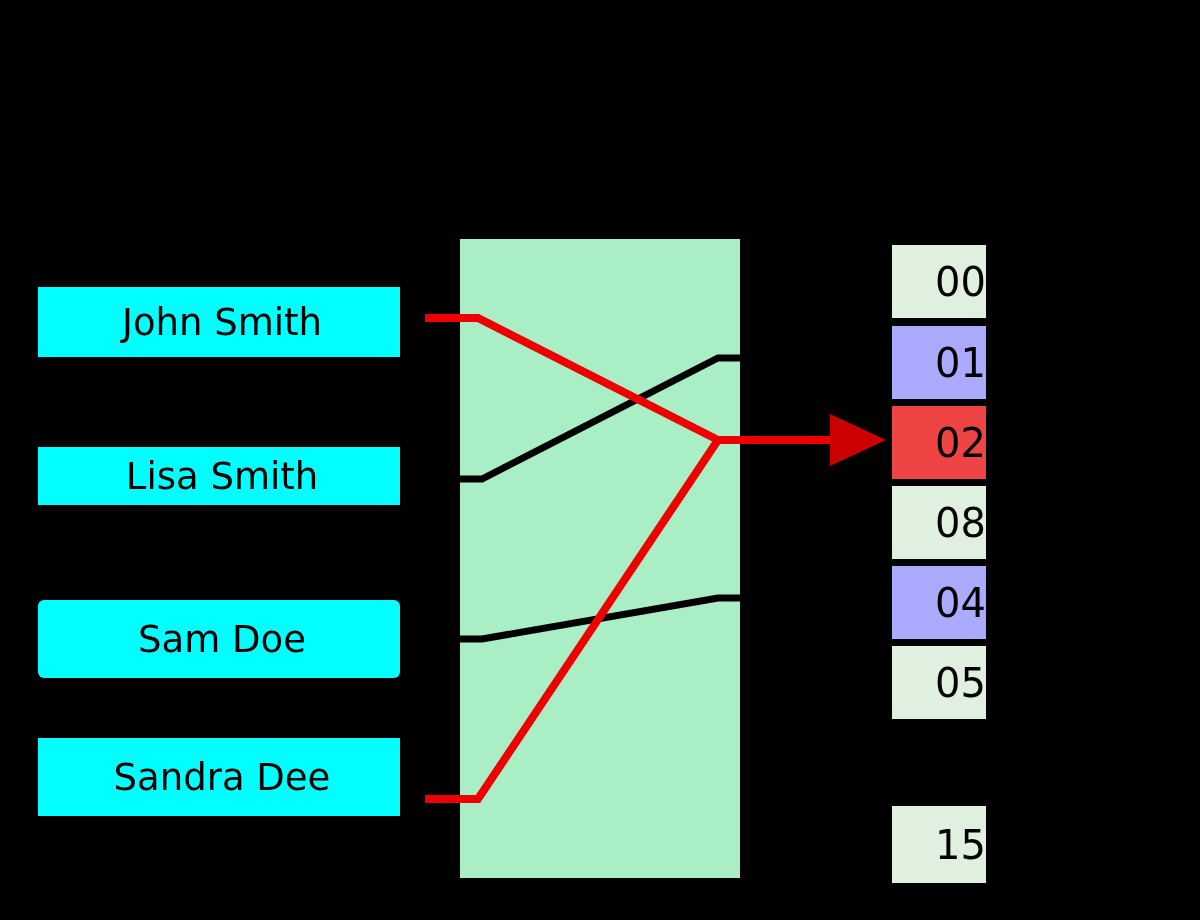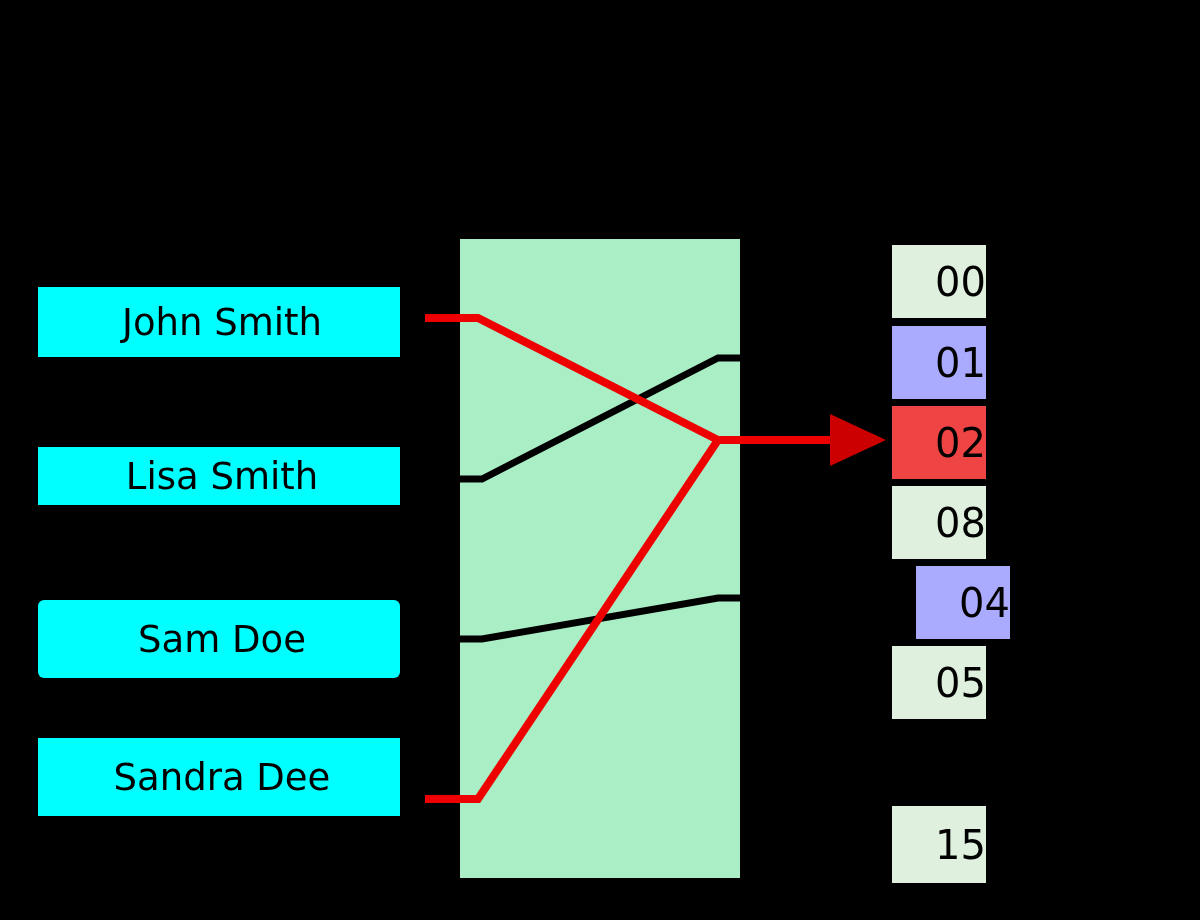--- a/index.html
+++ b/index.html
@@ -96,21 +96,21 @@
       </div>
       <div class="bucket-cell" style="left: 892px; top: 326px; width: 94px; height: 73px; background: rgb(170, 170, 255);">
         <span>01</span>
       </div>
       <div class="bucket-cell" style="left: 892px; top: 406px; width: 94px; height: 73px; background: rgb(238, 68, 68);">
         <span>02</span>
       </div>
       <div class="bucket-cell" style="left: 892px; top: 486px; width: 94px; height: 73px; background: rgb(224, 240, 222);">
         <span>08</span>
       </div>
-      <div class="bucket-cell" style="left: 892px; top: 566px; width: 94px; height: 73px; background: rgb(170, 170, 255); margin-left: 24px;">
+      <div class="bucket-cell" style="left: 892px; top: 566px; width: 94px; height: 73px; background: rgb(170, 170, 255);">
         <span>04</span>
       </div>
       <div class="bucket-cell" style="left: 892px; top: 646px; width: 94px; height: 73px; background: rgb(224, 240, 222); padding-left: 32px;">
         <span>05</span>
       </div>
       <div class="bucket-cell" style="left: 892px; top: 806px; width: 94px; height: 77px; background: rgb(224, 240, 222);">
         <span>15</span>
       </div>
     </div>
 

